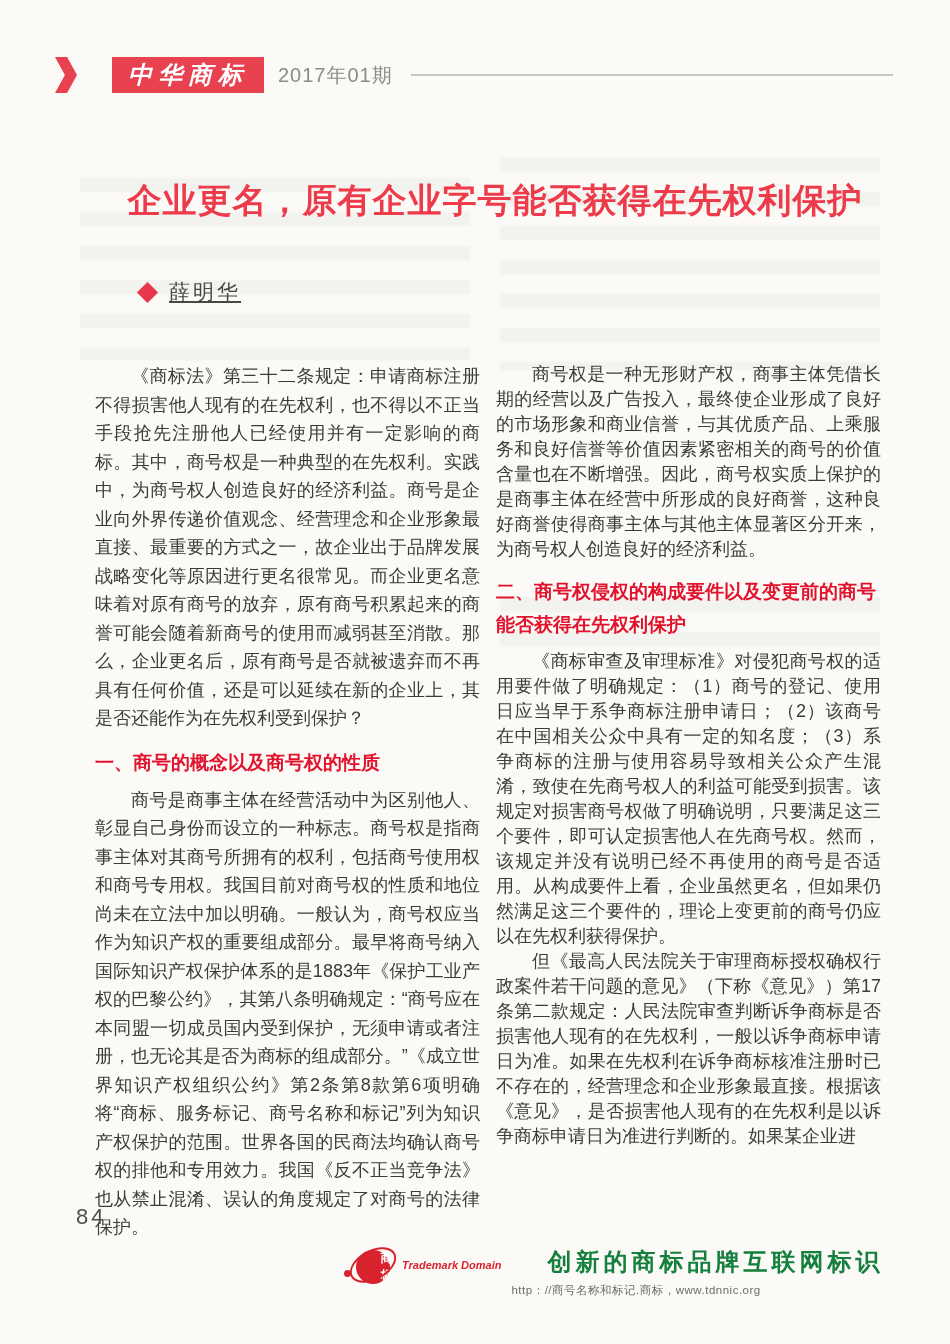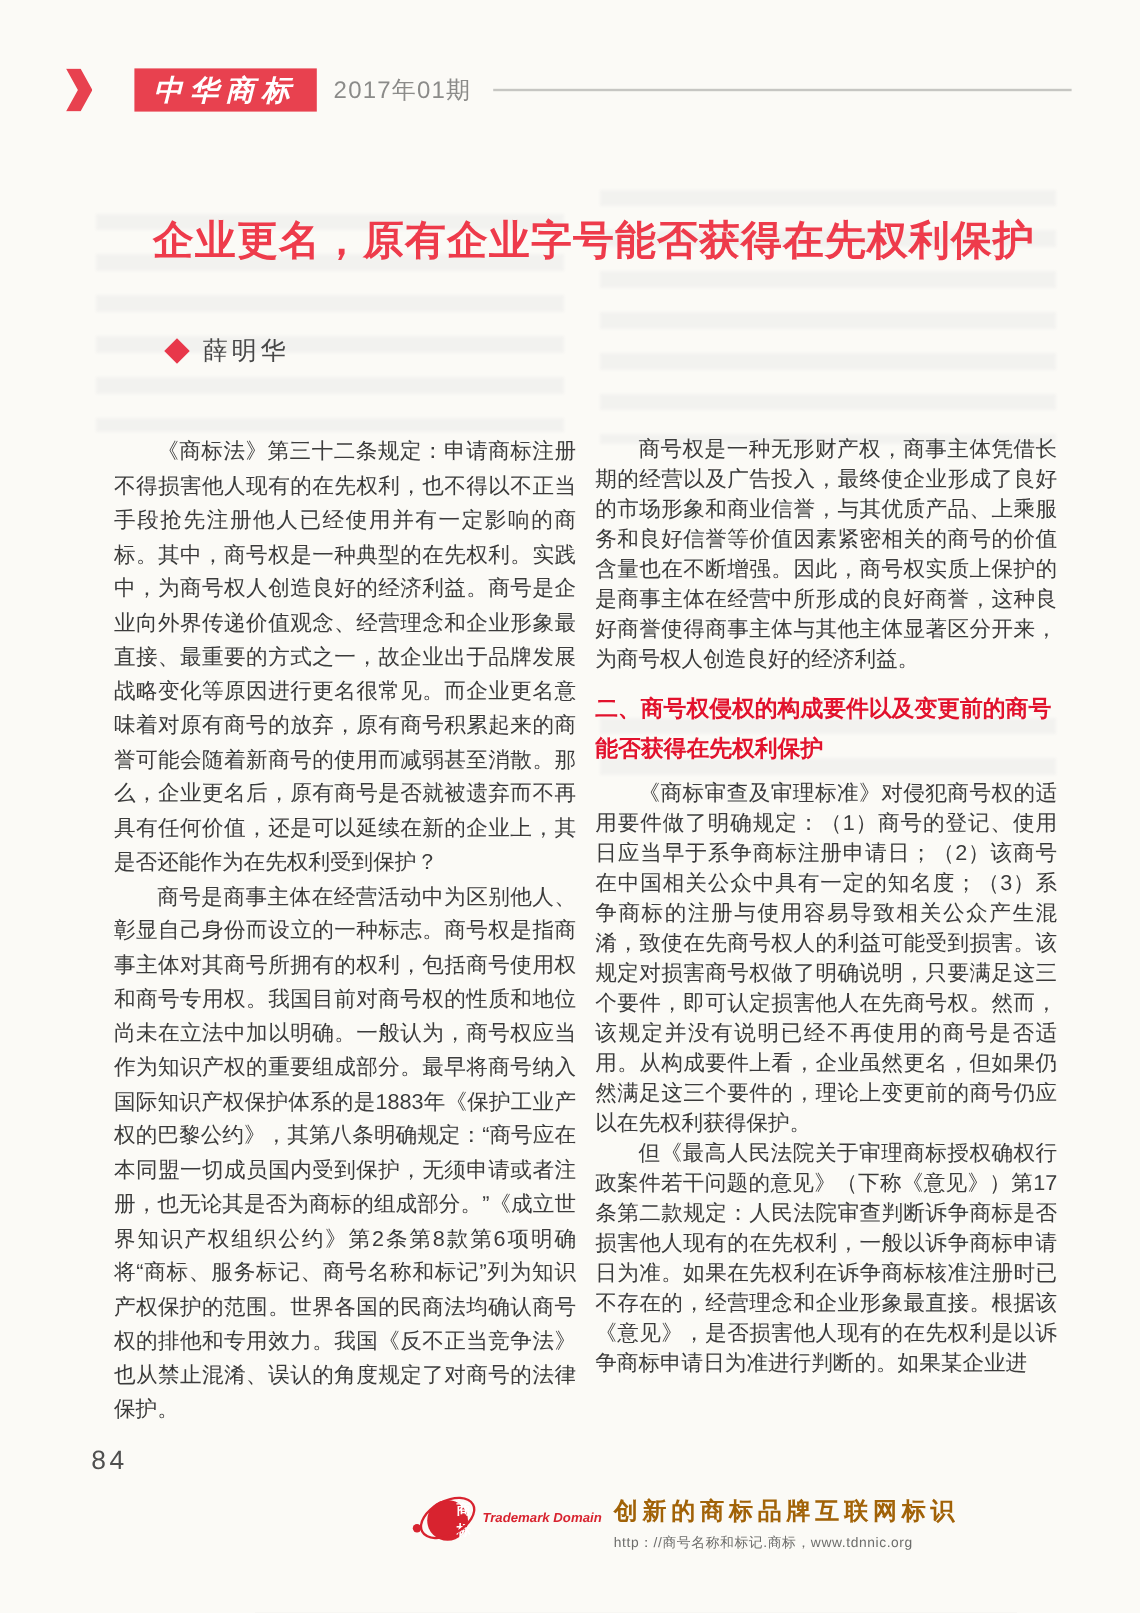--- a/index.html
+++ b/index.html
@@ -92,20 +92,21 @@
   .diamond {
     width: 15px; height: 15px;
     background: #e8374a;
     transform: rotate(45deg);
     margin-right: 14px;
   }
   .author-name {
     font-size: 21px;
     color: #474747;
     letter-spacing: 3px;
+    text-decoration: underline;
   }
 
   
   .columns {
     position: absolute;
     left: 95px; top: 362px;
     width: 786px;
     display: flex;
     gap: 16px;
   }
@@ -180,24 +181,25 @@
     margin: 16px 10px 0 4px;
     color: #d8232f;
     font-style: italic;
     font-weight: bold;
     font-size: 11px;
     line-height: 11px;
     flex: 0 0 auto;
   }
   .tagline-block { margin-top: 2px; }
   .tagline {
-    font-size: 20px;
-    font-weight: bold;
-    color: #a16207;
+    font-size: 24px;
+    font-weight: bold;
+    color: #15803d;
     letter-spacing: 4px;
+    margin-left: 36px;
   }
   .site-line {
     margin-top: 5px;
     font-size: 11.5px;
     color: #6c6c6a;
     letter-spacing: 0.5px;
   }
 </style>
 </head>
 <body>
@@ -220,20 +222,21 @@
   <div class="title">企业更名，原有企业字号能否获得在先权利保护</div>
 
   <div class="author-row">
     <div class="diamond"></div>
     <div class="author-name">薛明华</div>
   </div>
 
   <div class="columns">
     <div class="col left">
       <p>《商标法》第三十二条规定：申请商标注册不得损害他人现有的在先权利，也不得以不正当手段抢先注册他人已经使用并有一定影响的商标。其中，商号权是一种典型的在先权利。实践中，为商号权人创造良好的经济利益。商号是企业向外界传递价值观念、经营理念和企业形象最直接、最重要的方式之一，故企业出于品牌发展战略变化等原因进行更名很常见。而企业更名意味着对原有商号的放弃，原有商号积累起来的商誉可能会随着新商号的使用而减弱甚至消散。那么，企业更名后，原有商号是否就被遗弃而不再具有任何价值，还是可以延续在新的企业上，其是否还能作为在先权利受到保护？</p>
+      <h2>一、商号的概念以及商号权的性质</h2>
       <p>商号是商事主体在经营活动中为区别他人、彰显自己身份而设立的一种标志。商号权是指商事主体对其商号所拥有的权利，包括商号使用权和商号专用权。我国目前对商号权的性质和地位尚未在立法中加以明确。一般认为，商号权应当作为知识产权的重要组成部分。最早将商号纳入国际知识产权保护体系的是1883年《保护工业产权的巴黎公约》，其第八条明确规定：“商号应在本同盟一切成员国内受到保护，无须申请或者注册，也无论其是否为商标的组成部分。”《成立世界知识产权组织公约》第2条第8款第6项明确将“商标、服务标记、商号名称和标记”列为知识产权保护的范围。世界各国的民商法均确认商号权的排他和专用效力。我国《反不正当竞争法》也从禁止混淆、误认的角度规定了对商号的法律保护。</p>
     </div>
     <div class="col right">
       <p>商号权是一种无形财产权，商事主体凭借长期的经营以及广告投入，最终使企业形成了良好的市场形象和商业信誉，与其优质产品、上乘服务和良好信誉等价值因素紧密相关的商号的价值含量也在不断增强。因此，商号权实质上保护的是商事主体在经营中所形成的良好商誉，这种良好商誉使得商事主体与其他主体显著区分开来，为商号权人创造良好的经济利益。</p>
       <h2>二、商号权侵权的构成要件以及变更前的商号能否获得在先权利保护</h2>
       <p>《商标审查及审理标准》对侵犯商号权的适用要件做了明确规定：（1）商号的登记、使用日应当早于系争商标注册申请日；（2）该商号在中国相关公众中具有一定的知名度；（3）系争商标的注册与使用容易导致相关公众产生混淆，致使在先商号权人的利益可能受到损害。该规定对损害商号权做了明确说明，只要满足这三个要件，即可认定损害他人在先商号权。然而，该规定并没有说明已经不再使用的商号是否适用。从构成要件上看，企业虽然更名，但如果仍然满足这三个要件的，理论上变更前的商号仍应以在先权利获得保护。</p>
       <p>但《最高人民法院关于审理商标授权确权行政案件若干问题的意见》（下称《意见》）第17条第二款规定：人民法院审查判断诉争商标是否损害他人现有的在先权利，一般以诉争商标申请日为准。如果在先权利在诉争商标核准注册时已不存在的，经营理念和企业形象最直接。根据该《意见》，是否损害他人现有的在先权利是以诉争商标申请日为准进行判断的。如果某企业进</p>
     </div>
   </div>
 

